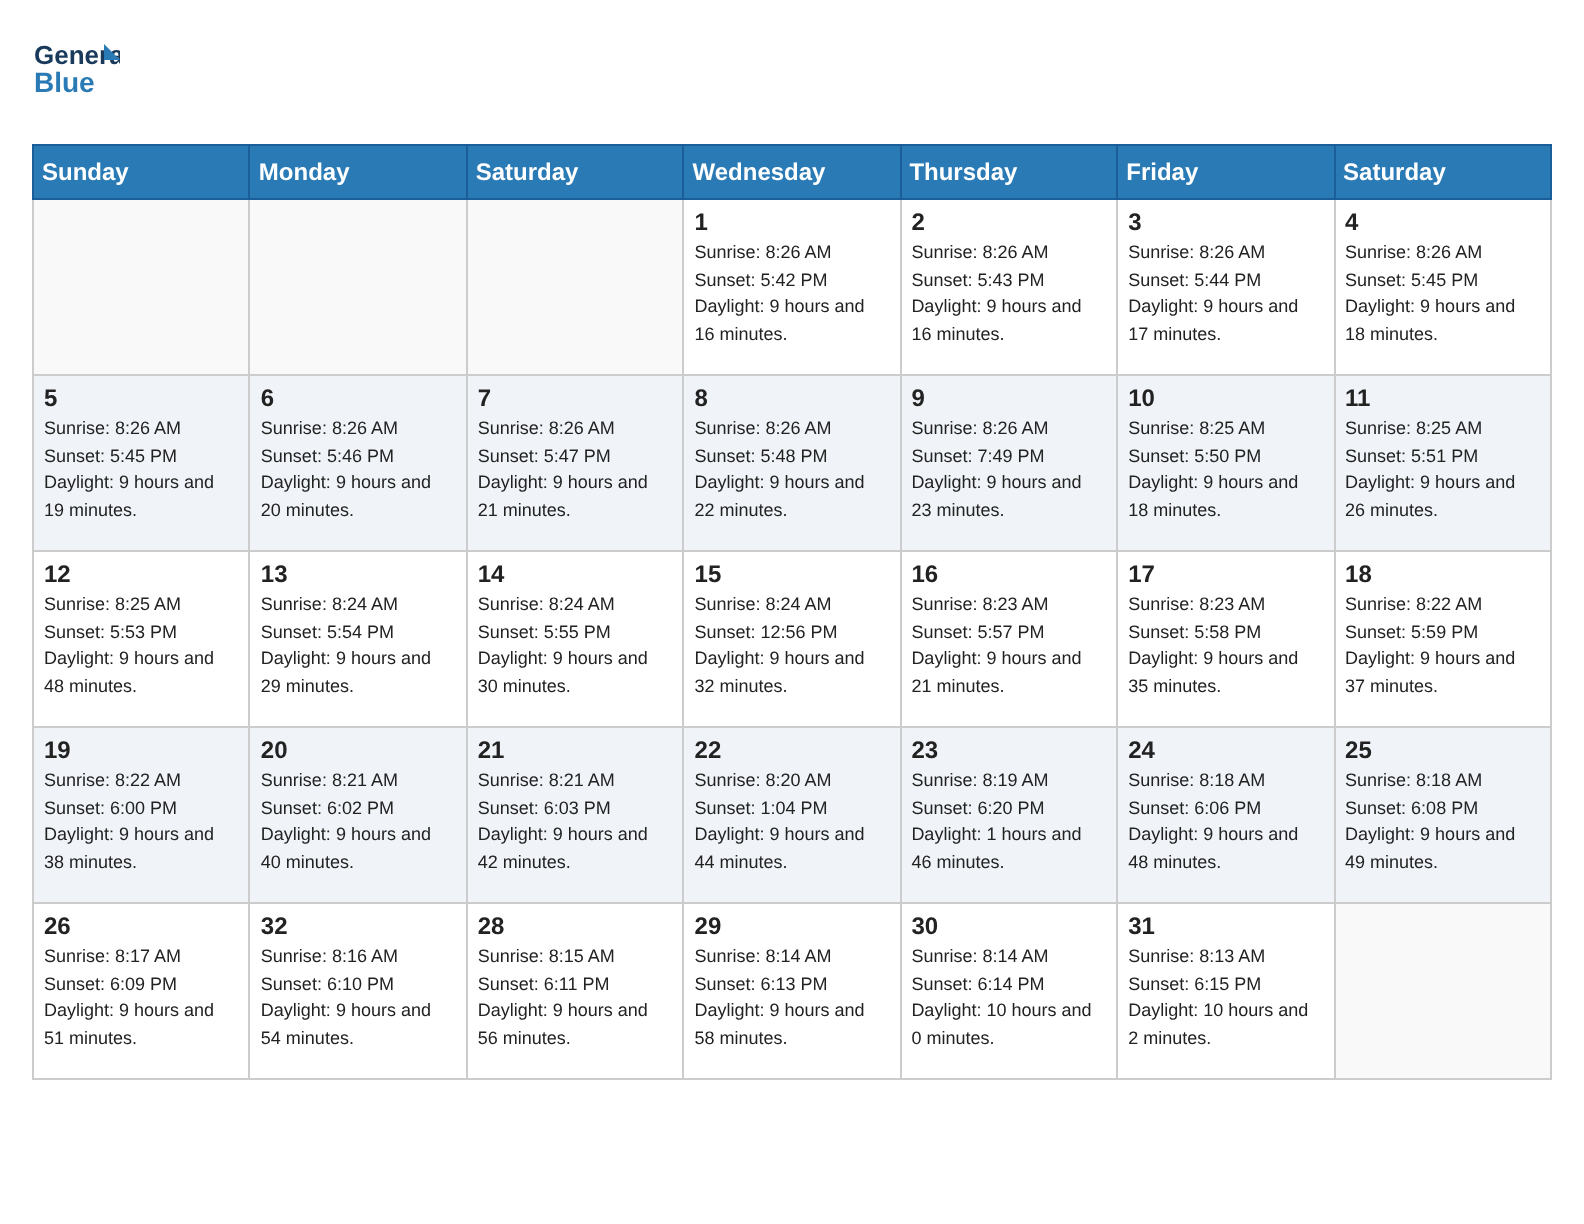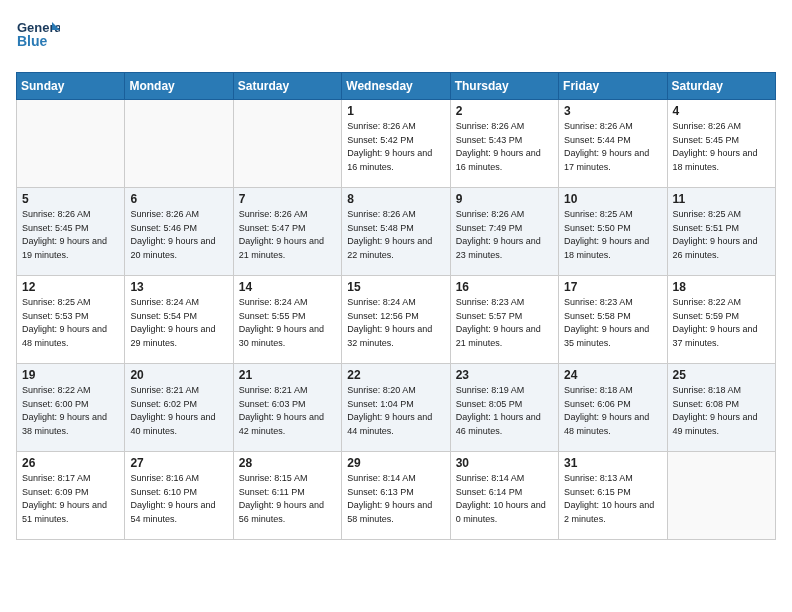--- a/index.html
+++ b/index.html
@@ -291,21 +291,21 @@
           <div class="day-info">
             <div>Sunrise: 8:20 AM</div>
             <div>Sunset: 1:04 PM</div>
             <div>Daylight: 9 hours and 44 minutes.</div>
           </div>
         </td>
         <td>
           <div class="day-num">23</div>
           <div class="day-info">
             <div>Sunrise: 8:19 AM</div>
-            <div>Sunset: 8:05 PM</div>
+            <div>Sunset: 6:20 PM</div>
             <div>Daylight: 1 hours and 46 minutes.</div>
           </div>
         </td>
         <td>
           <div class="day-num">24</div>
           <div class="day-info">
             <div>Sunrise: 8:18 AM</div>
             <div>Sunset: 6:06 PM</div>
             <div>Daylight: 9 hours and 48 minutes.</div>
           </div>
@@ -322,21 +322,21 @@
       <tr>
         <td>
           <div class="day-num">26</div>
           <div class="day-info">
             <div>Sunrise: 8:17 AM</div>
             <div>Sunset: 6:09 PM</div>
             <div>Daylight: 9 hours and 51 minutes.</div>
           </div>
         </td>
         <td>
-          <div class="day-num">27</div>
+          <div class="day-num">32</div>
           <div class="day-info">
             <div>Sunrise: 8:16 AM</div>
             <div>Sunset: 6:10 PM</div>
             <div>Daylight: 9 hours and 54 minutes.</div>
           </div>
         </td>
         <td>
           <div class="day-num">28</div>
           <div class="day-info">
             <div>Sunrise: 8:15 AM</div>

